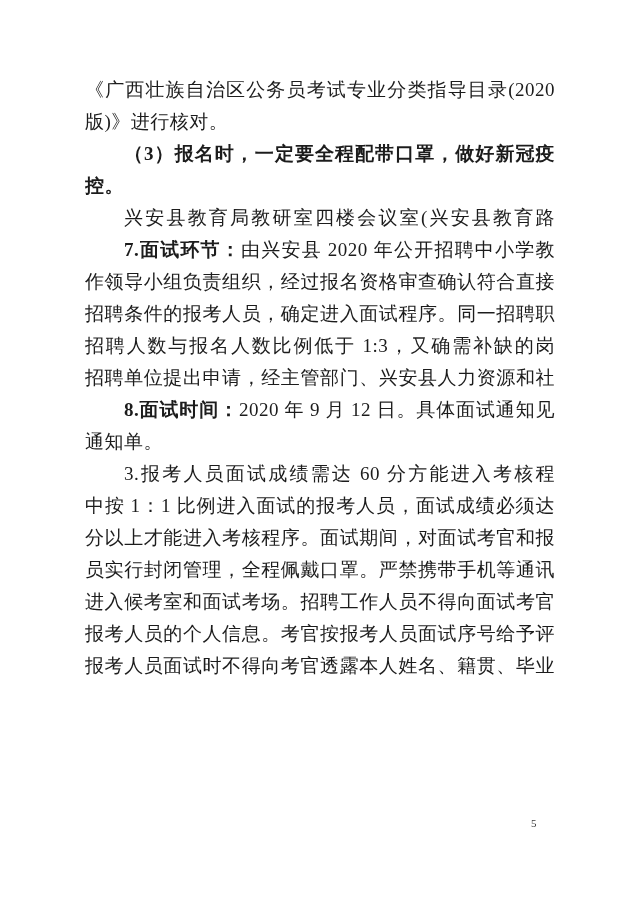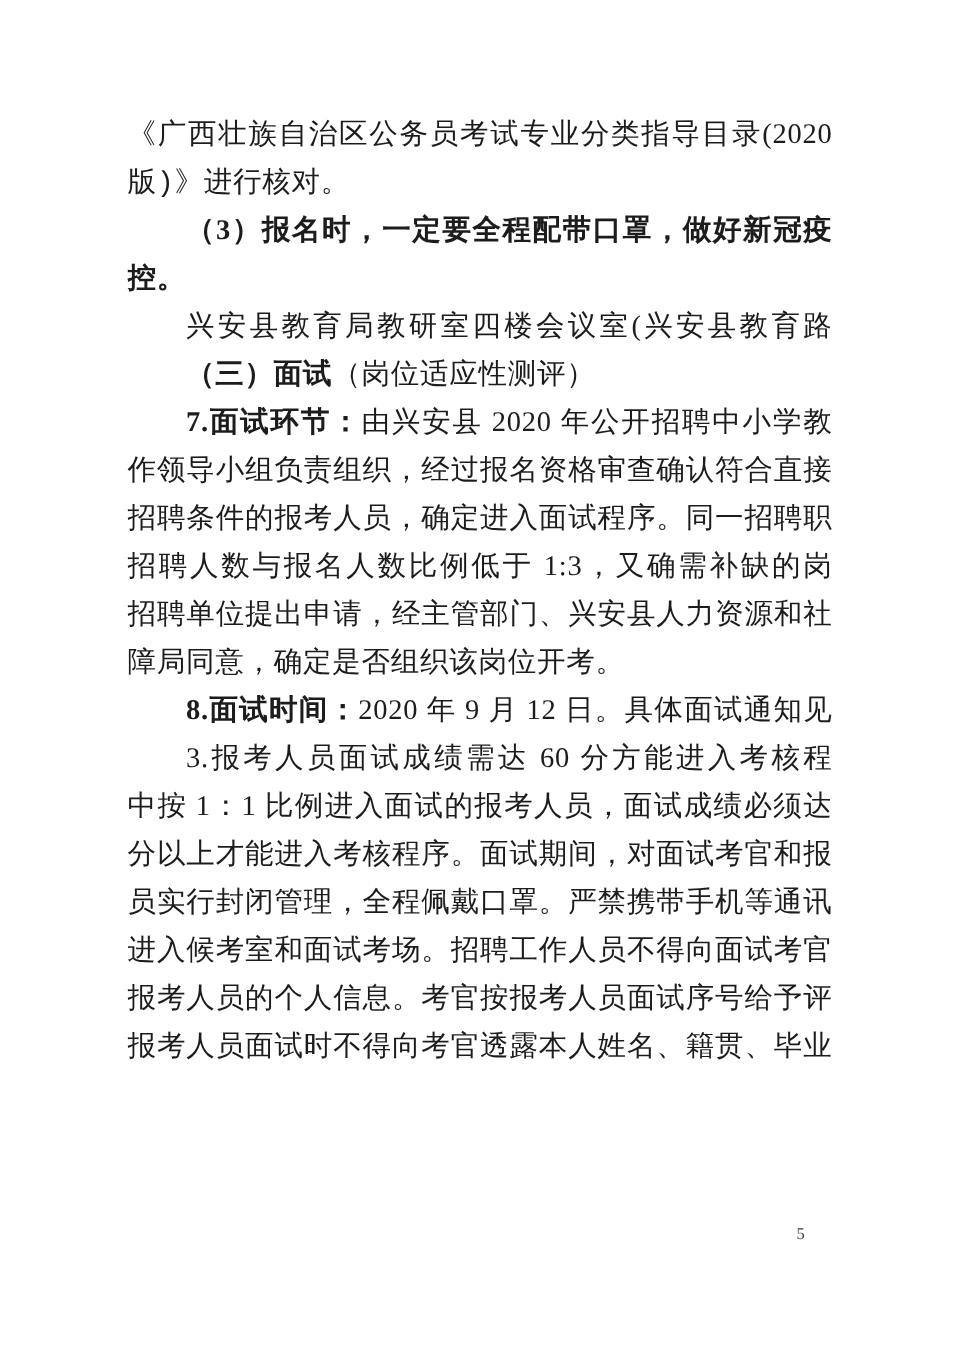--- a/index.html
+++ b/index.html
@@ -26,21 +26,20 @@
     font-size: 19px;
     line-height: 32px;
     height: 32px;
     overflow: hidden;
     text-align: justify;
     text-align-last: justify;
     letter-spacing: 0.5px;
   }
   .line.end {
     text-align-last: left;
-    font-family: Liberation Mono, monospace;
   }
   .line.ind {
     text-indent: 39px;
   }
   .seg-b {
     font-weight: bold;
   }
   .pagenum {
     position: absolute;
     left: 531px;
@@ -53,28 +52,27 @@
 </head>
 <body>
 
 <div class="page">
   <div class="textblock">
     <div class="line"><span class="seg-r">《广西壮族自治区公务员考试专业分类指导目录(2020 年</span></div>
     <div class="line end"><span class="seg-r">版)》进行核对。</span></div>
     <div class="line ind"><span class="seg-b">（3）报名时，一定要全程配带口罩，做好新冠疫情防</span></div>
     <div class="line end"><span class="seg-b">控。</span></div>
     <div class="line ind"><span class="seg-r">兴安县教育局教研室四楼会议室(兴安县教育路 132 号，</span></div>
-    <div class="line ind end"><span class="seg-b">（三）面试</span><span class="seg-r">（岗位适应性测评）</span></div>
     <div class="line ind"><span class="seg-b">7.面试环节：</span><span class="seg-r">由兴安县 2020 年公开招聘中小学教师工</span></div>
     <div class="line"><span class="seg-r">作领导小组负责组织，经过报名资格审查确认符合直接面试</span></div>
     <div class="line"><span class="seg-r">招聘条件的报考人员，确定进入面试程序。同一招聘职位的</span></div>
     <div class="line"><span class="seg-r">招聘人数与报名人数比例低于 1:3，又确需补缺的岗位，由</span></div>
     <div class="line"><span class="seg-r">招聘单位提出申请，经主管部门、兴安县人力资源和社会保</span></div>
-    <div class="line end"><span class="seg-r">障局同意，确定是否组织该岗位开考。</span></div>
     <div class="line ind"><span class="seg-b">8.面试时间：</span><span class="seg-r">2020 年 9 月 12 日。具体面试通知见面试</span></div>
+    <div class="line end"><span class="seg-r">通知单。</span></div>
     <div class="line ind"><span class="seg-r">3.报考人员面试成绩需达 60 分方能进入考核程序。其</span></div>
     <div class="line"><span class="seg-r">中按 1：1 比例进入面试的报考人员，面试成绩必须达到 70</span></div>
     <div class="line"><span class="seg-r">分以上才能进入考核程序。面试期间，对面试考官和报考人</span></div>
     <div class="line"><span class="seg-r">员实行封闭管理，全程佩戴口罩。严禁携带手机等通讯工具</span></div>
     <div class="line"><span class="seg-r">进入候考室和面试考场。招聘工作人员不得向面试考官提供</span></div>
     <div class="line"><span class="seg-r">报考人员的个人信息。考官按报考人员面试序号给予评分。</span></div>
     <div class="line"><span class="seg-r">报考人员面试时不得向考官透露本人姓名、籍贯、毕业院校、</span></div>
   </div>
   <div class="pagenum">5</div>
 </div>

